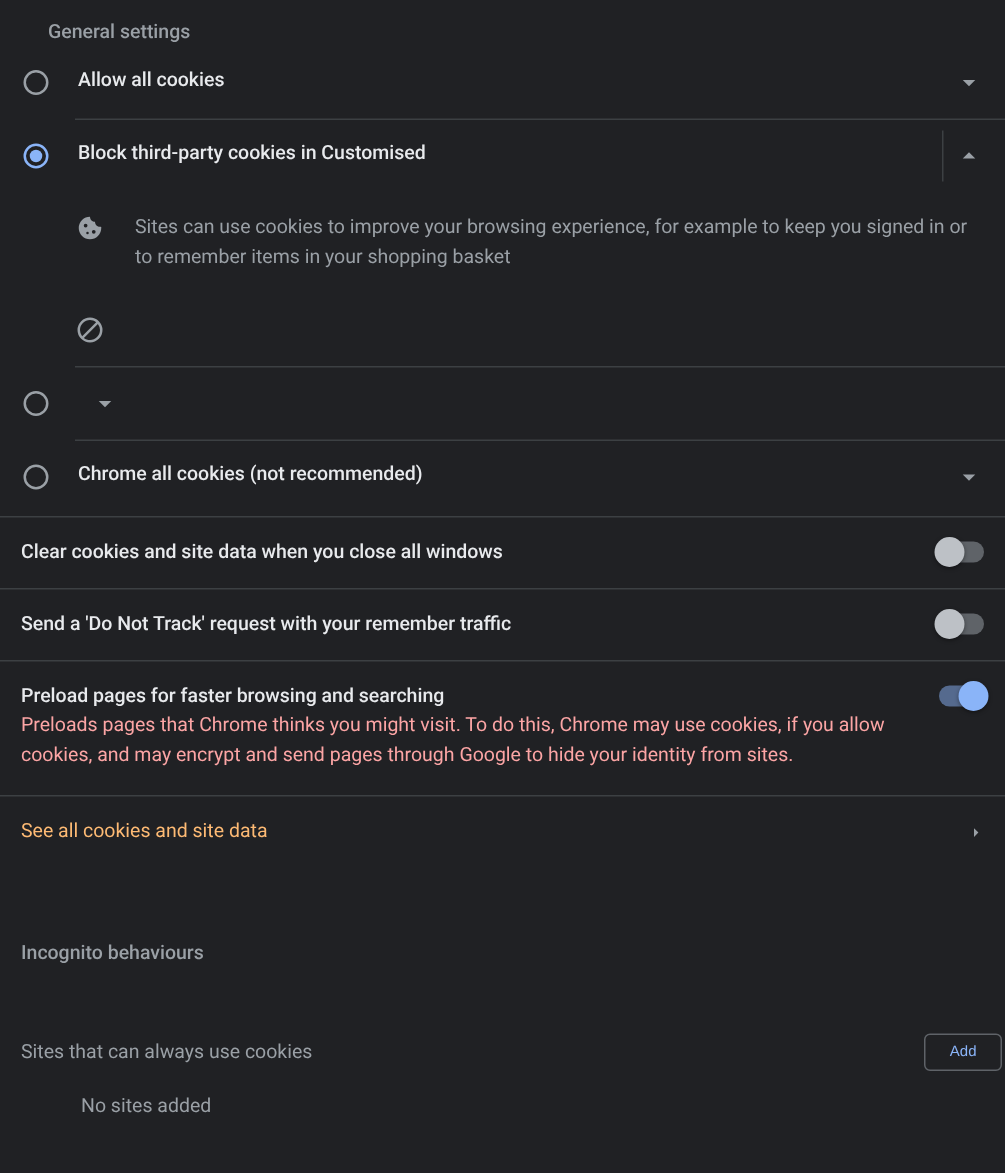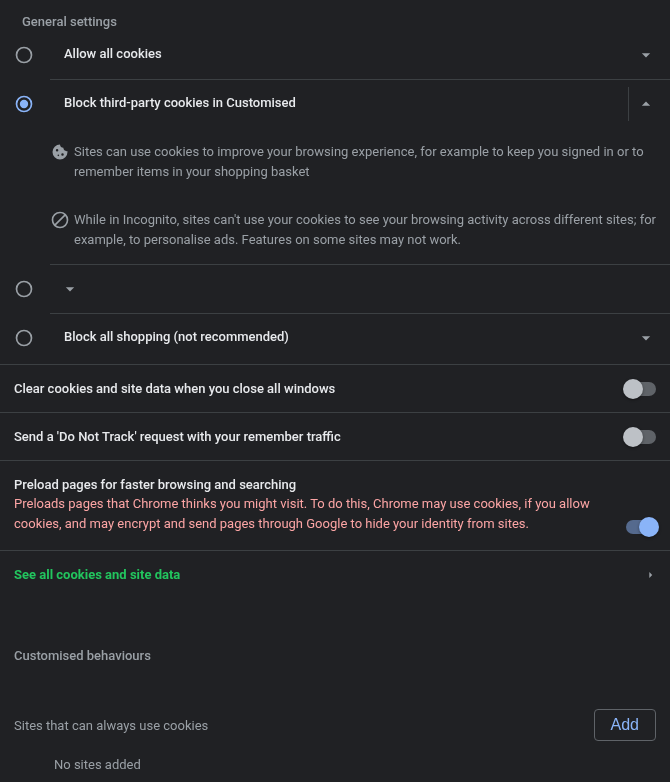--- a/index.html
+++ b/index.html
@@ -9,21 +9,21 @@
     background: #202124;
     color: #e8eaed;
     font-family: "Roboto", "Segoe UI", Arial, sans-serif;
     font-size: 13px;
     overflow: hidden;
   }
   .section-header {
     color: #9aa0a6;
     font-size: 13px;
     font-weight: 500;
-    padding: 14px 14px 2px 22px;
+    padding: 14px 14px 2px 32px;
   }
   .radio-group { padding-bottom: 2px; }
   .radio-row {
     display: flex;
     align-items: flex-start;
     padding: 14px 8px 14px 14px;
     min-height: 20px;
     cursor: pointer;
     position: relative;
   }
@@ -33,21 +33,20 @@
     margin-right: 18px;
     margin-top: 0;
   }
   .radio-icon svg { display: block; }
   .radio-label {
     flex: 1;
     color: #e8eaed;
     font-size: 13px;
     font-weight: 500;
     padding-top: 1px;
-    margin-left: 12px;
   }
   .expander {
     width: 34px; height: 34px;
     flex: 0 0 34px;
     display: flex; align-items: center; justify-content: center;
     margin-top: -7px; margin-bottom: -7px;
     border-left: 1px solid transparent;
   }
   .expander.separator { border-left: 1px solid #3c4043; }
   .expander svg { width: 20px; height: 20px; }
@@ -57,37 +56,37 @@
 
   .separator-left {
     border-top: 1px solid #3c4043;
     margin-left: 50px;
   }
 
   .detail-block {
     display: flex;
     padding: 14px 14px 14px 50px;
     align-items: flex-start;
-    gap: 4px;
+    gap: 20px;
   }
   .detail-block:last-of-type { padding-bottom: 18px; }
   .detail-icon {
     width: 20px; height: 20px; flex: 0 0 20px;
     display: flex; align-items: center; justify-content: center;
     fill: #9aa0a6;
   }
   .detail-text {
     color: #9aa0a6;
     font-size: 13px;
     line-height: 20px;
   }
 
   .toggle-row {
     display: flex;
-    align-items: flex-end;
+    align-items: flex-start;
     padding: 16px 14px;
     border-top: 1px solid #3c4043;
   }
   .toggle-row .content {
     flex: 1;
     padding-right: 16px;
   }
   .toggle-title {
     color: #e8eaed;
     font-size: 13px;
@@ -119,54 +118,54 @@
 
   .link-row {
     display: flex;
     align-items: center;
     padding: 16px 14px;
     border-top: 1px solid #3c4043;
     cursor: pointer;
   }
   .link-row .link-title {
     flex: 1;
-    color: #22c55e;
-    font-size: 13px;
-    font-weight: 700;
+    color: #fdba74;
+    font-size: 13px;
+    font-weight: 400;
   }
   .link-row .arrow {
     width: 10px; height: 10px;
     fill: #9aa0a6;
   }
 
   .custom-section {
     padding-top: 36px;
   }
   .custom-header {
     color: #9aa0a6;
     font-size: 13px;
     font-weight: 500;
     padding: 14px 14px 4px 14px;
   }
   .behavior-header {
     display: flex;
     align-items: center;
-    padding: 14px 14px 0 14px;
+    padding: 14px 2px 0 14px;
     margin-top: 28px;
   }
   .behavior-header .title {
     flex: 1;
     color: #9aa0a6;
     font-size: 13px;
   }
   .add-btn {
     border: 1px solid #5f6368;
     background: transparent;
     color: #8ab4f8;
-    font-size: 16px;
+    font-size: 10px;
     font-weight: 500;
     padding: 6px 16px;
     border-radius: 4px;
     cursor: pointer;
   }
   .no-sites {
     color: #9aa0a6;
     font-size: 13px;
     padding: 16px 14px 16px 54px;
   }
@@ -220,21 +219,20 @@
     </span>
     <span class="detail-text">Sites can use cookies to improve your browsing experience, for example to keep you signed in or to remember items in your shopping basket</span>
   </div>
 
   <div class="detail-block">
     <span class="detail-icon">
       <svg viewBox="0 0 24 24" width="20" height="20" fill="#9aa0a6">
         <path d="M12 2a10 10 0 1 0 0 20 10 10 0 0 0 0-20zM4 12c0-4.4 3.6-8 8-8 1.8 0 3.5.6 4.9 1.7L5.7 16.9A8 8 0 0 1 4 12zm8 8c-1.8 0-3.5-.6-4.9-1.7L18.3 7.1A8 8 0 0 1 20 12c0 4.4-3.6 8-8 8z"></path>
       </svg>
     </span>
-    <span class="detail-text">While in Incognito, sites can't use your cookies to see your browsing activity across different sites; for example, to personalise ads. Features on some sites may not work.</span>
   </div>
 
   <div class="separator-left"></div>
 
   <div class="radio-row">
     <span class="radio-icon">
       <svg viewBox="0 0 24 24" width="20" height="20">
           <path class="radio-outline" d="M12 2a10 10 0 1 0 0 20 10 10 0 0 0 0-20zm0 18a8 8 0 1 1 0-16 8 8 0 0 1 0 16z"></path>
         </svg>
     </span>
@@ -247,21 +245,21 @@
   </div>
 
   <div class="separator-left"></div>
 
   <div class="radio-row">
     <span class="radio-icon">
       <svg viewBox="0 0 24 24" width="20" height="20">
           <path class="radio-outline" d="M12 2a10 10 0 1 0 0 20 10 10 0 0 0 0-20zm0 18a8 8 0 1 1 0-16 8 8 0 0 1 0 16z"></path>
         </svg>
     </span>
-    <span class="radio-label">Block all shopping (not recommended)</span>
+    <span class="radio-label">Chrome all cookies (not recommended)</span>
     <span class="expander">
       <svg viewBox="0 0 24 24">
           <path class="chev" d="M7 10l5 5 5-5z"></path>
         </svg>
 
     </span>
   </div>
 
 </div>
 
@@ -297,21 +295,21 @@
 </div>
 
 <div class="link-row">
   <span class="link-title">See all cookies and site data</span>
   <svg class="arrow" viewBox="0 0 24 24">
       <path d="M8 5l7 7-7 7z"></path>
     </svg>
 </div>
 
 <div class="custom-section">
-  <div class="custom-header">Customised behaviours</div>
+  <div class="custom-header">Incognito behaviours</div>
 
   <div class="behavior-header">
     <span class="title">Sites that can always use cookies</span>
     <button class="add-btn">Add</button>
   </div>
 
   <div class="no-sites">No sites added</div>
 </div>
 
 </body></html>

